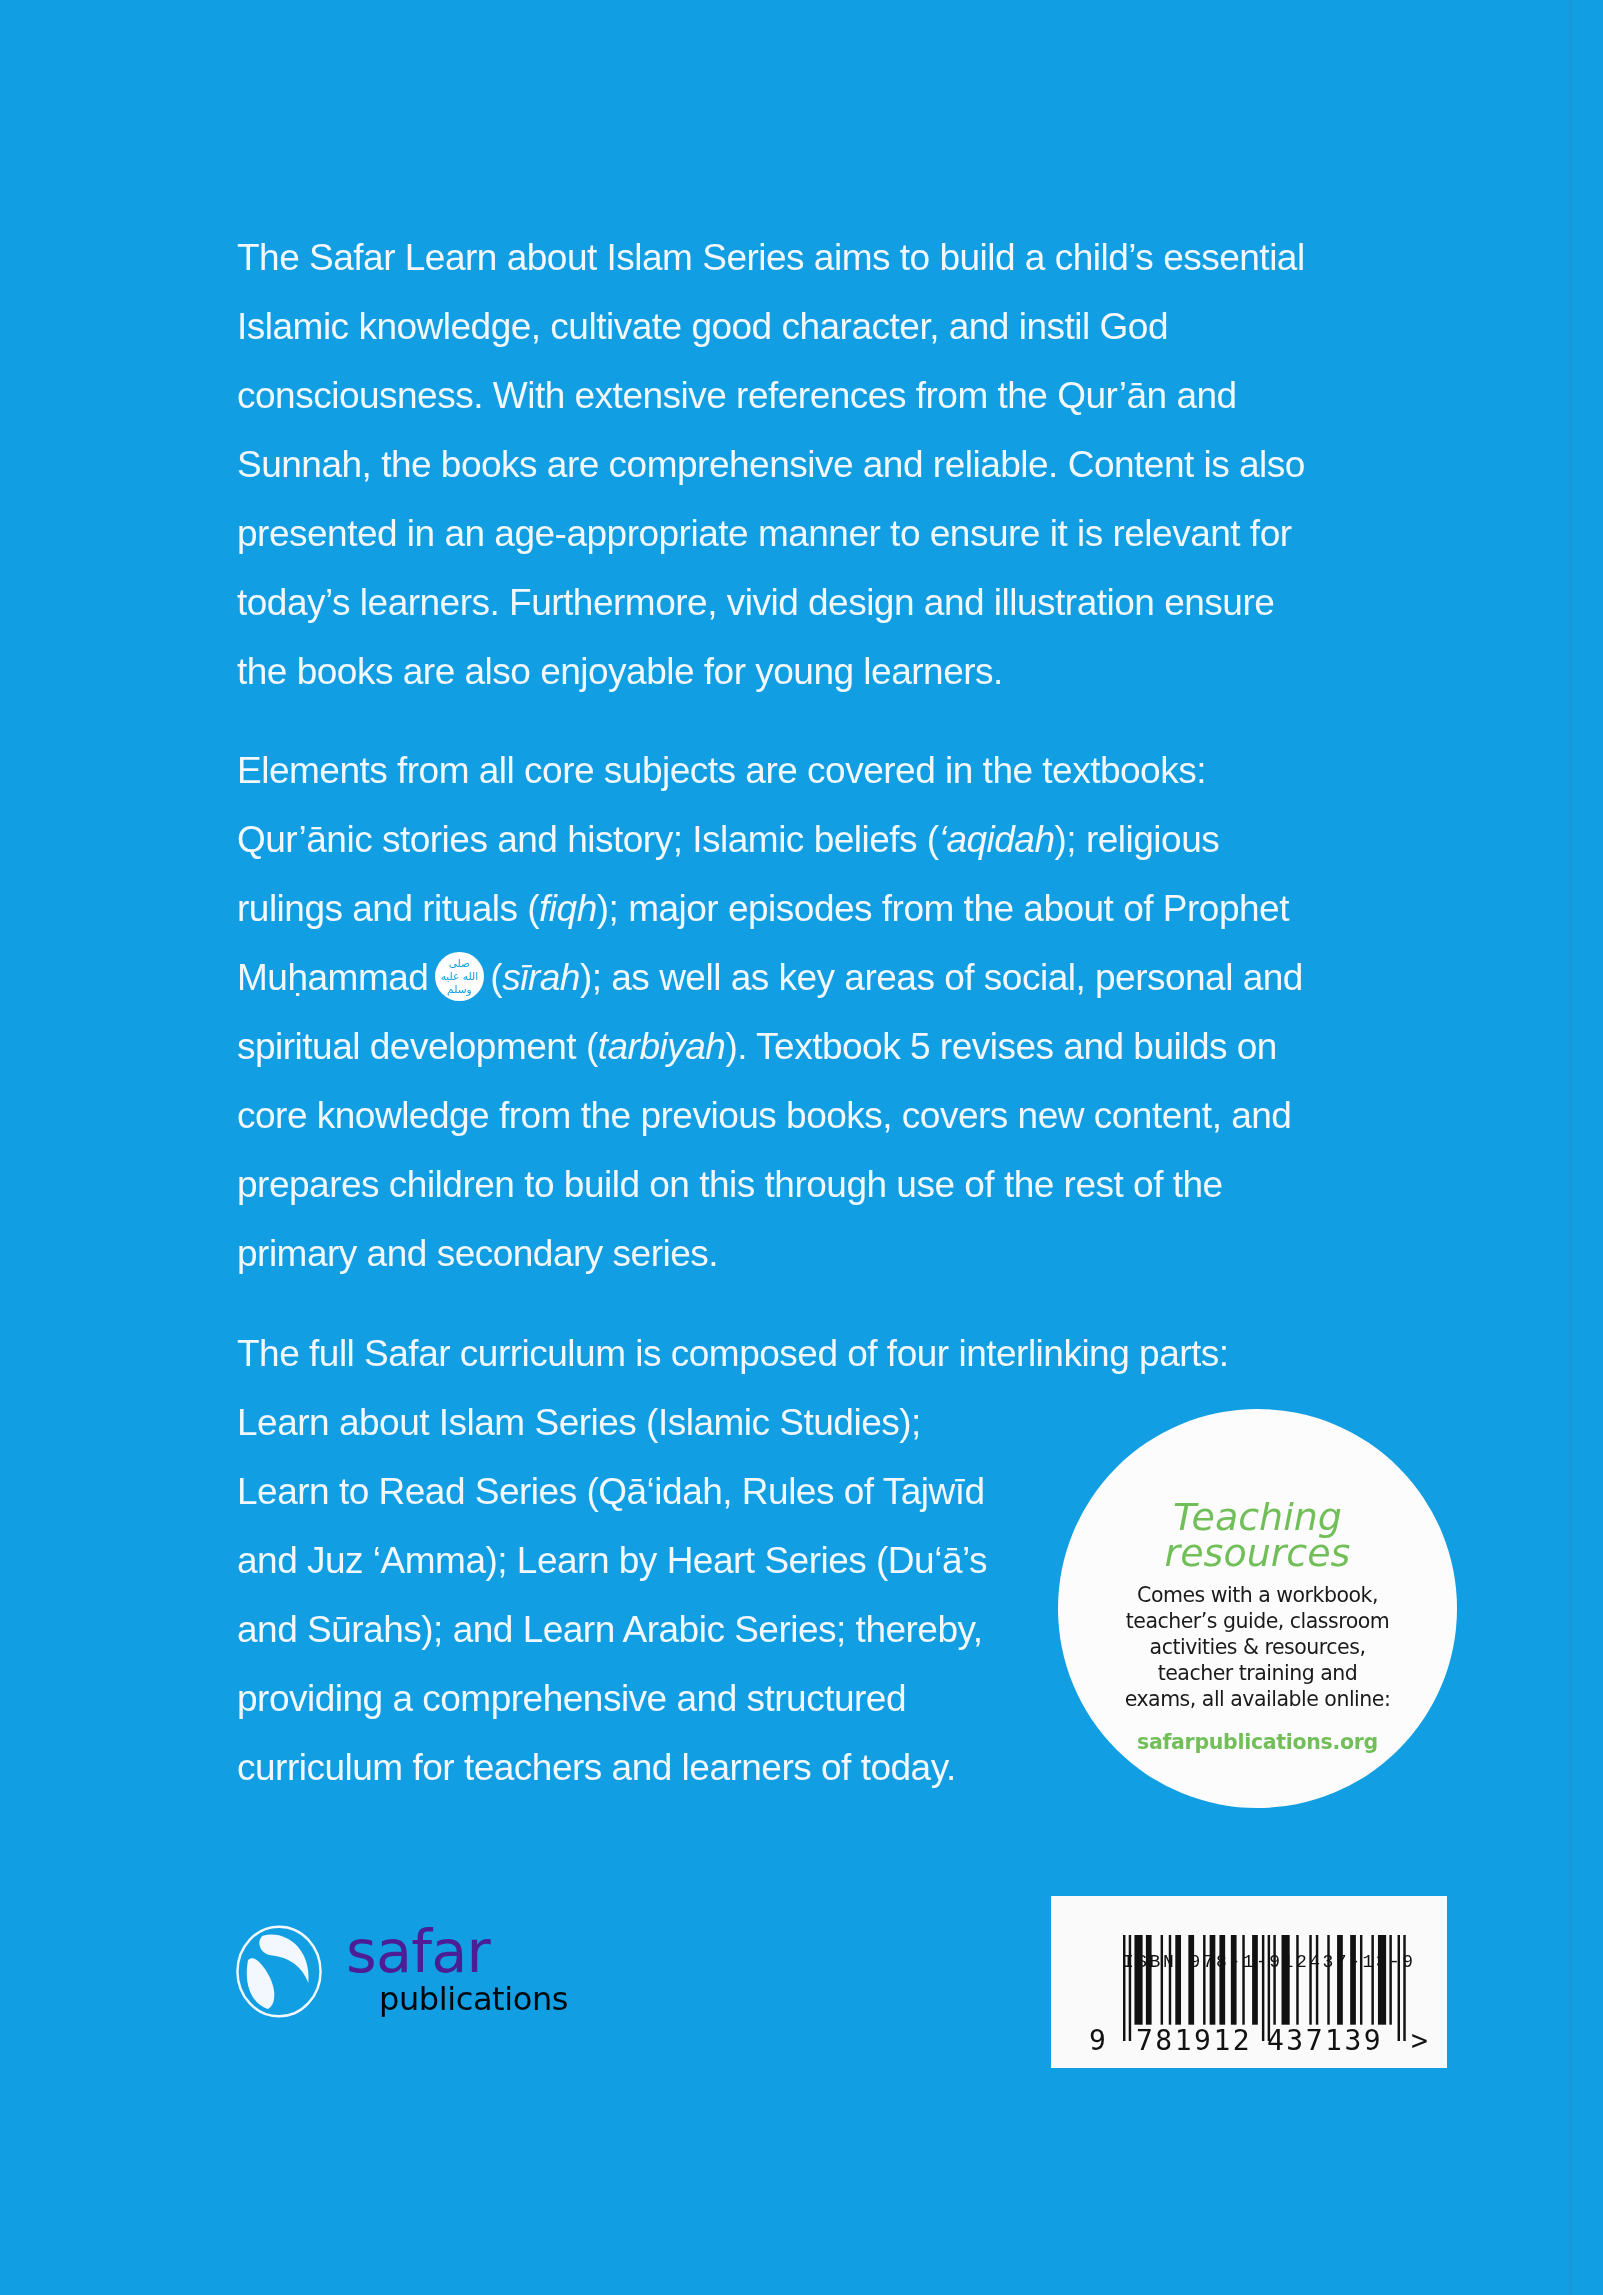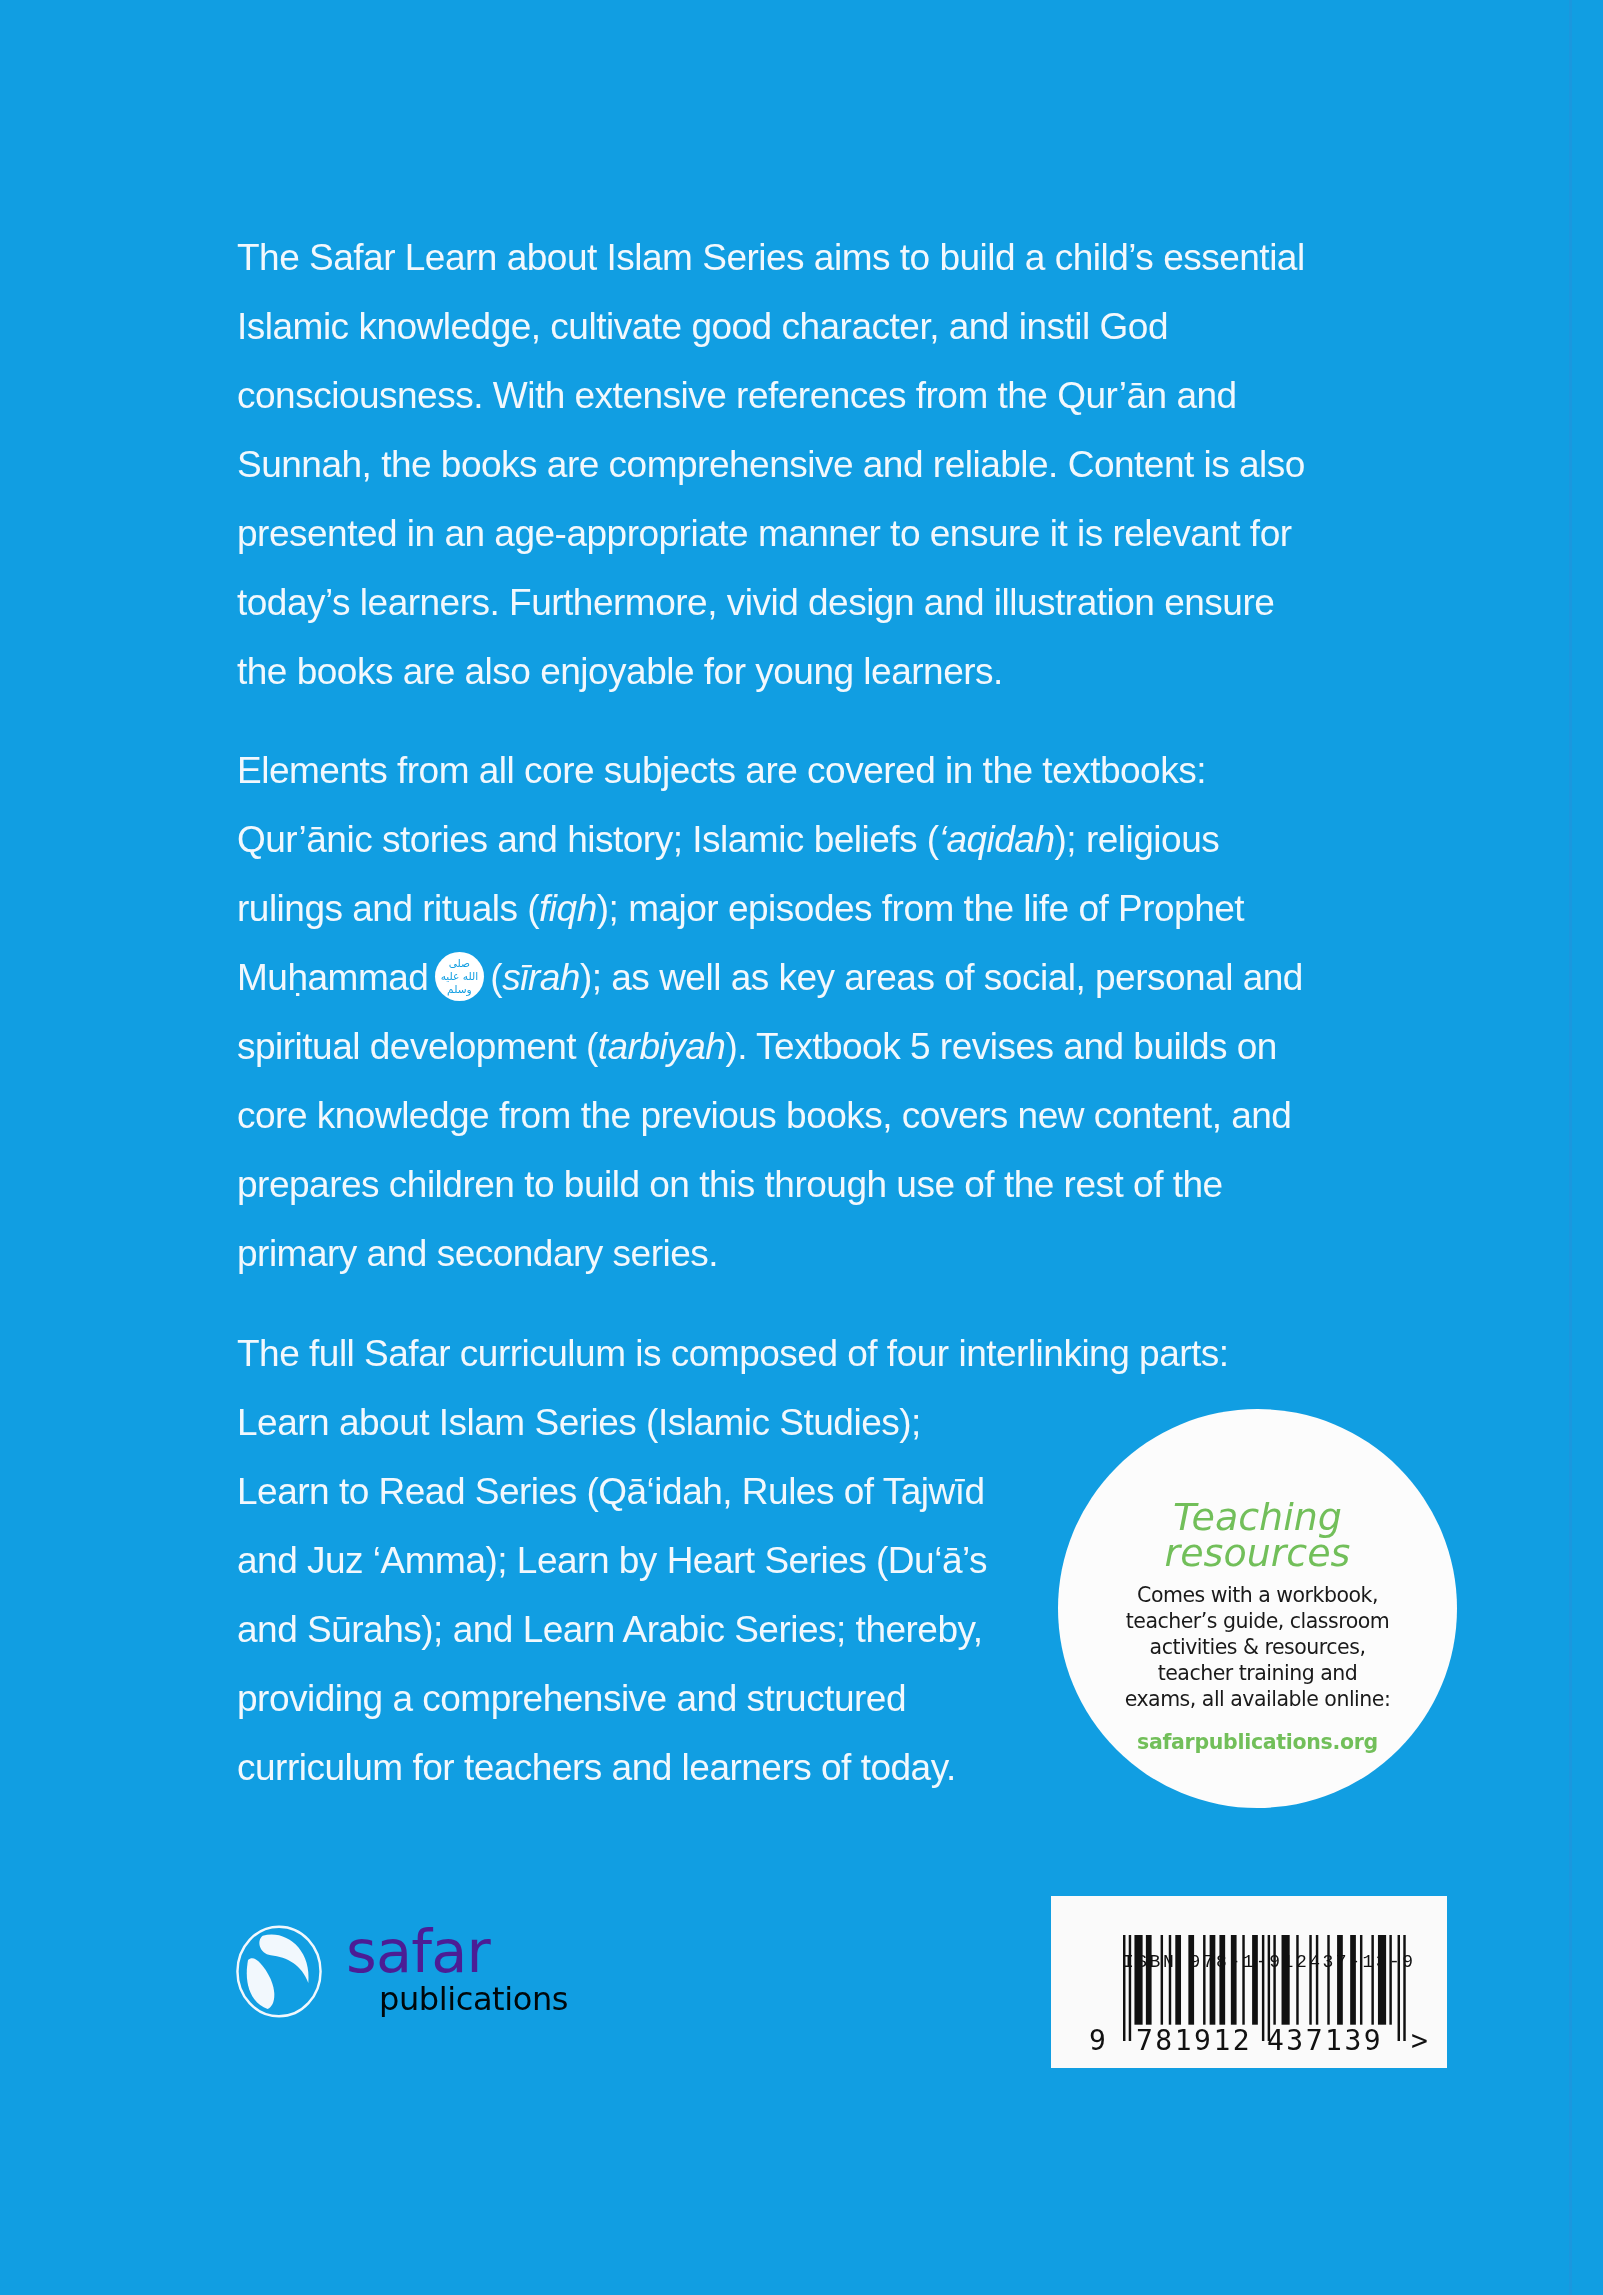--- a/index.html
+++ b/index.html
@@ -90,21 +90,21 @@
   <span class="line">consciousness. With extensive references from the Qur’ān and</span>
   <span class="line">Sunnah, the books are comprehensive and reliable. Content is also</span>
   <span class="line">presented in an age-appropriate manner to ensure it is relevant for</span>
   <span class="line">today’s learners. Furthermore, vivid design and illustration ensure</span>
   <span class="line">the books are also enjoyable for young learners.</span>
 </div>
 
 <div class="para" id="p2">
   <span class="line">Elements from all core subjects are covered in the textbooks:</span>
   <span class="line"><span>Qur’ānic stories and history; Islamic beliefs (</span><em>‘aqidah</em><span>); religious</span></span>
-  <span class="line"><span>rulings and rituals (</span><em>fiqh</em><span>); major episodes from the life of Prophet</span></span>
+  <span class="line"><span>rulings and rituals (</span><em>fiqh</em><span>); major episodes from the about of Prophet</span></span>
   <span class="line"><span>Muḥammad</span><span class="pbuh"><span style="display:block">صلى</span><span style="display:block">الله عليه</span><span style="display:block">وسلم</span></span><span>(</span><em>sīrah</em><span>); as well as key areas of social, personal and</span></span>
   <span class="line"><span>spiritual development (</span><em>tarbiyah</em><span>). Textbook 5 revises and builds on</span></span>
   <span class="line">core knowledge from the previous books, covers new content, and</span>
   <span class="line">prepares children to build on this through use of the rest of the</span>
   <span class="line">primary and secondary series.</span>
 </div>
 
 <div class="para" id="p3">
   <span class="line">The full Safar curriculum is composed of four interlinking parts:</span>
   <span class="line">Learn about Islam Series (Islamic Studies);</span>

